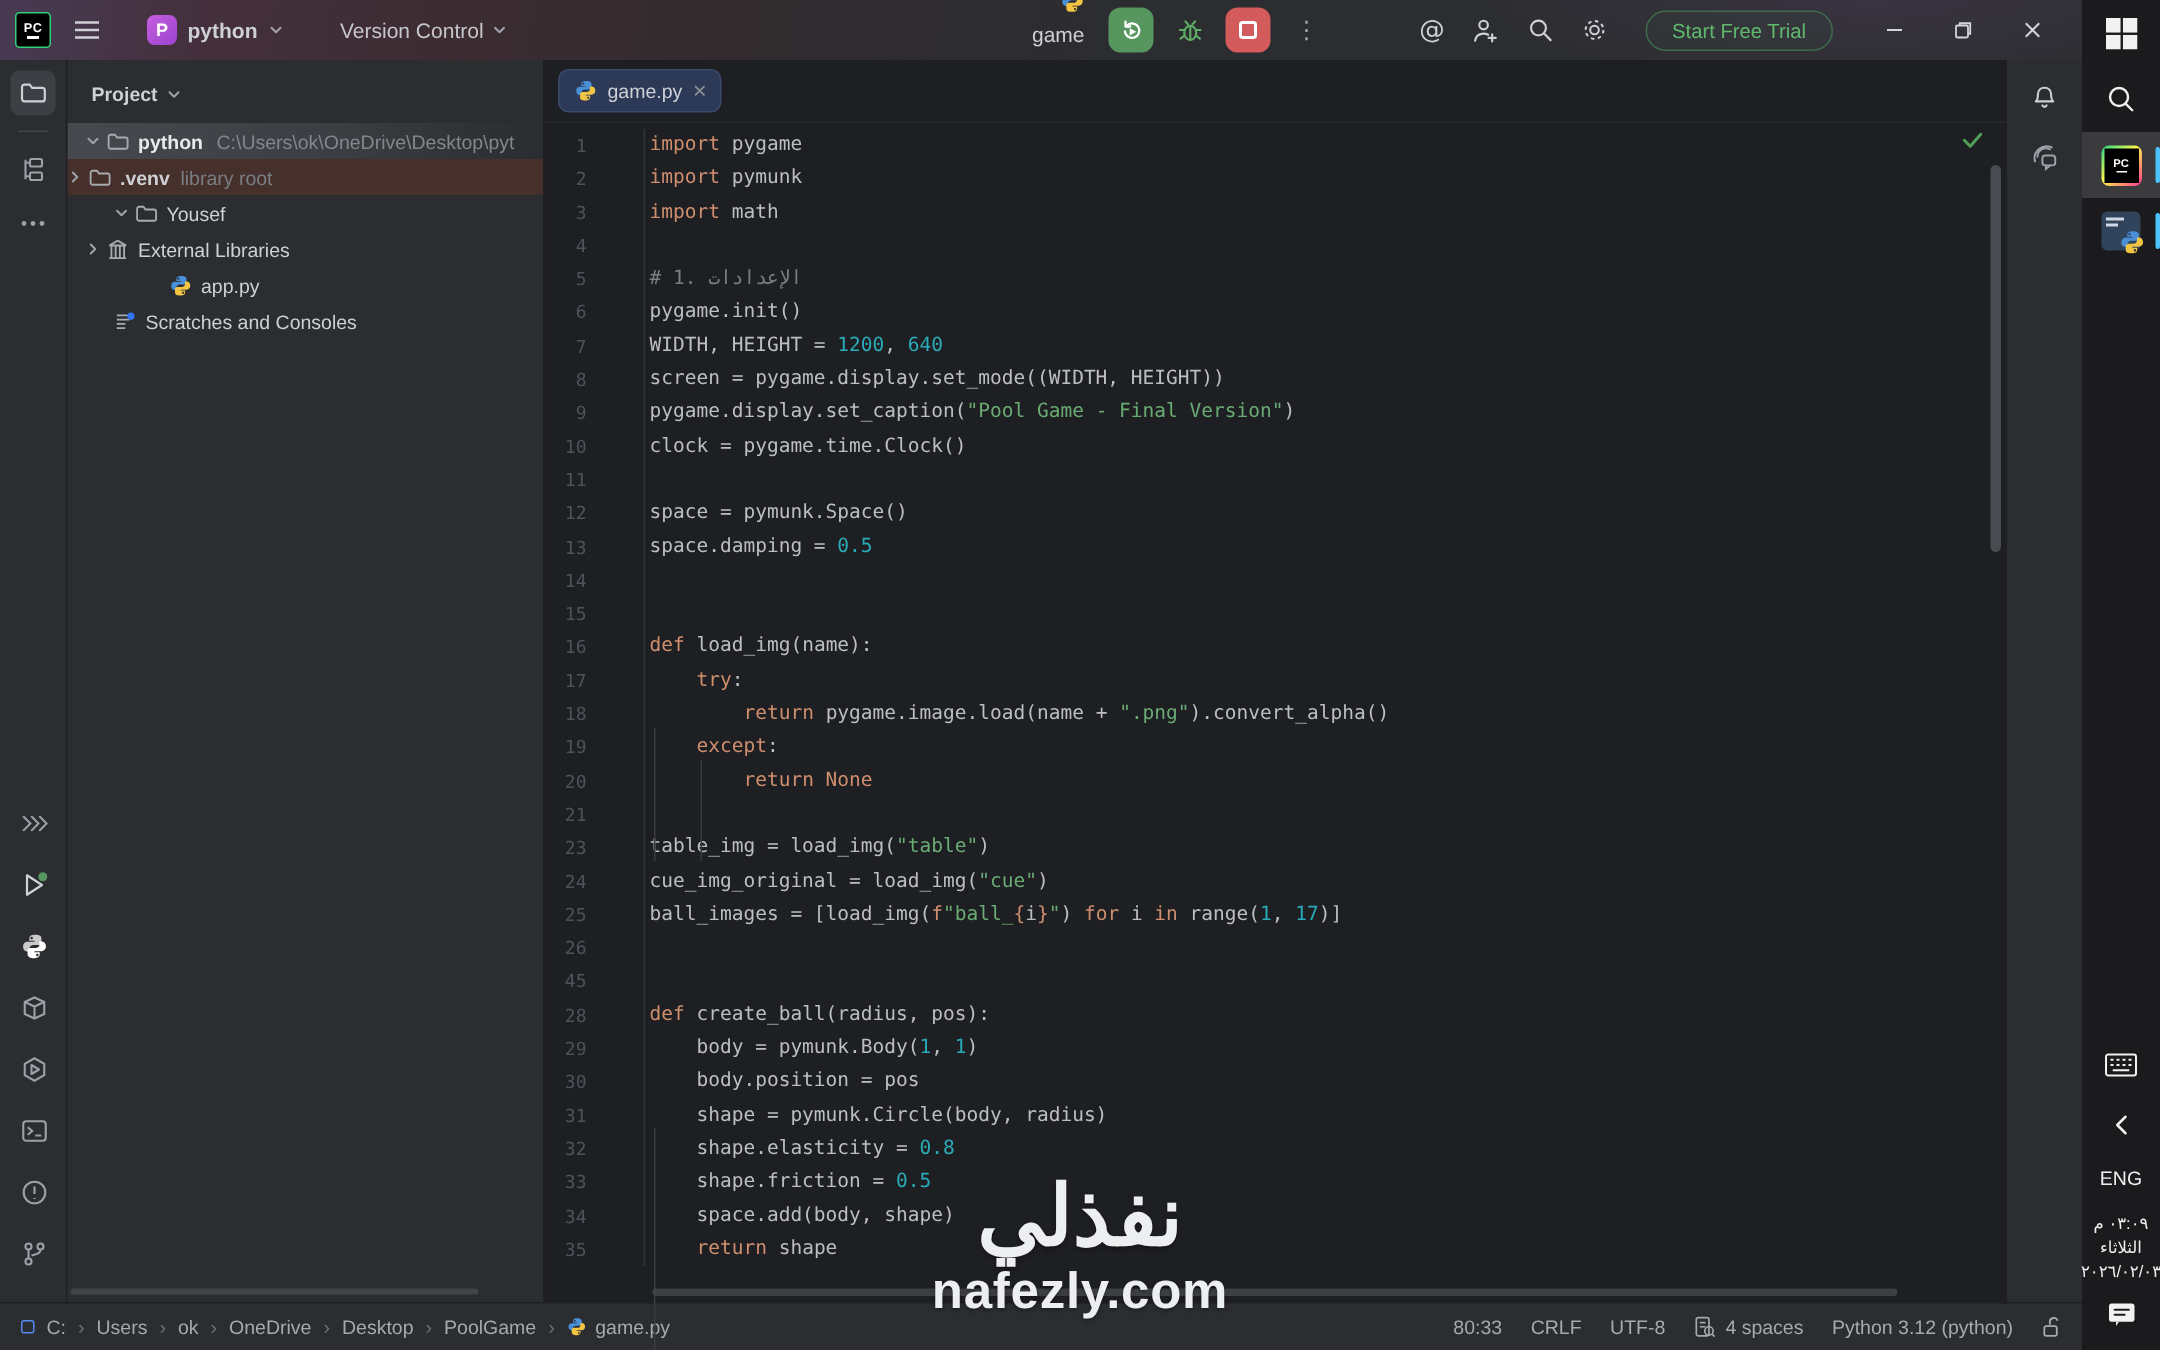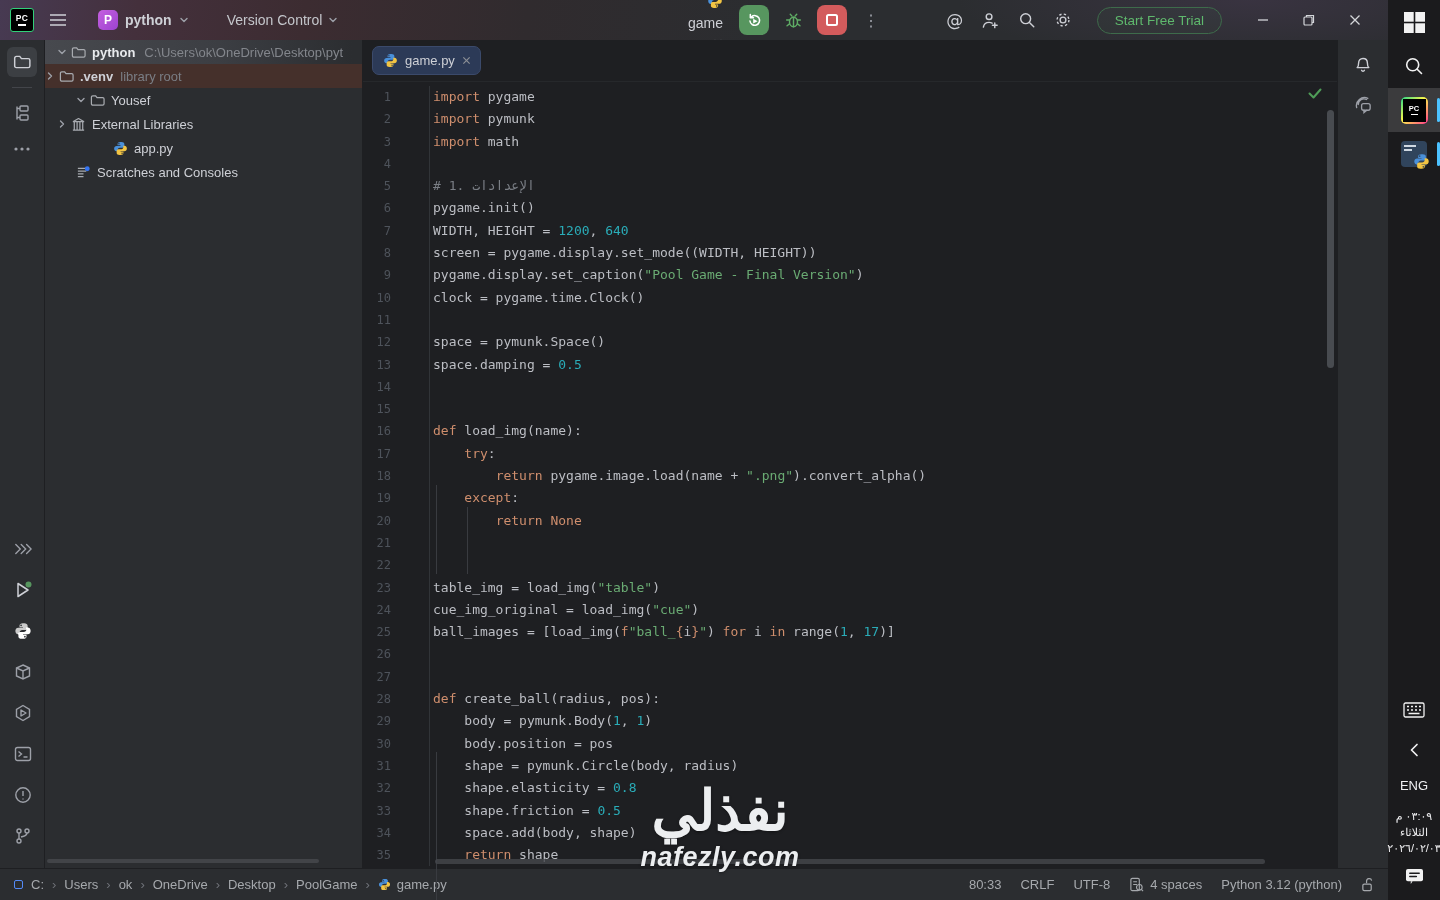--- a/index.html
+++ b/index.html
@@ -130,21 +130,21 @@
   .pyconsole-app svg { position:absolute; right:-3px; bottom:-3px; }
   .tb-bottom { position:absolute; bottom:4px; left:0; width:52px; display:flex; flex-direction:column; align-items:center; }
   .tb-eng { font-size:13px; color:#f0f0f2; height:30px; display:flex; align-items:center; }
   .tb-clock { text-align:center; font-size:11px; line-height:16px; color:#f0f0f2; margin-top:8px; }
   .tb-cell.small { height:40px; }
 
   
   .watermark { position:absolute; left:565px; top:780px; width:310px; text-align:center; z-index:40;
     color:#eceef0; text-shadow:0 1px 3px rgba(0,0,0,.35); pointer-events:none; }
   .wm-ar { font-size:56px; font-weight:700; line-height:62px; }
-  .wm-site { font-size:27px; font-weight:700; letter-spacing:.5px;font-style:italic; }
+  .wm-site { font-size:34px; font-weight:700; letter-spacing:.5px; }
 </style>
 </head>
 <body>
 
 <svg width="0" height="0" style="position:absolute">
   <defs>
     <symbol id="py" viewBox="0 0 16 16">
       <path fill="#4a90d9" d="M7.9 1.1c-1.9 0-3 .8-3 2.1v1.4h3.1v.6H3.8C2.4 5.2 1.2 6.3 1.2 8.1s1.2 2.9 2.6 2.9H5V9.3C5 8 6 7.1 7.4 7.1h2.9c1 0 1.8-.8 1.8-1.8V3.2c0-1.3-1.2-2.1-3-2.1H7.9zM6.3 2.2a.75.75 0 1 1 0 1.5.75.75 0 0 1 0-1.5z"></path>
       <path fill="#f2c443" d="M8.1 14.9c1.9 0 3-.8 3-2.1v-1.4H8v-.6h4.2c1.4 0 2.6-1.1 2.6-2.9s-1.2-2.9-2.6-2.9H11v1.7c0 1.3-1 2.2-2.4 2.2H5.7c-1 0-1.8.8-1.8 1.8v2.1c0 1.3 1.2 2.1 3 2.1h1.2zM9.7 13.8a.75.75 0 1 1 0-1.5.75.75 0 0 1 0 1.5z"></path>
     </symbol>
@@ -351,20 +351,28 @@
               <circle cx="5" cy="4" r="2"></circle>
               <circle cx="13" cy="4" r="2"></circle>
               <circle cx="5" cy="14" r="2"></circle>
               <path d="M5 6v6M13 6c0 3-3 3-6 4"></path>
             </svg>
         </div>
       </div>
     </div>
 
     <div class="project">
+      <div class="proj-head">
+        <span>Project</span>
+        <span class="chev">
+            <svg width="10" height="10">
+              <use href="#chev-d"></use>
+            </svg>
+          </span>
+      </div>
 
       <div class="tree-row row-python" style="padding-left:12px">
         <span class="tw chev">
             <svg width="10" height="10">
               <use href="#chev-d"></use>
             </svg>
           </span>
         <span class="tw">
             <svg width="15" height="15" viewBox="0 0 16 16" stroke="#a8abb0">
               <use href="#folder"></use>
@@ -534,41 +542,37 @@
             </div>
             <div class="code-line">
               <span class="gutter">20</span>
               <span class="code-text"><span class="tok-p">        </span><span class="tok-k">return None</span></span>
             </div>
             <div class="code-line">
               <span class="gutter">21</span>
               <span class="code-text"></span>
             </div>
             <div class="code-line">
-              <span class="gutter">22</span>
-              <span class="code-text"></span>
-            </div>
-            <div class="code-line">
               <span class="gutter">23</span>
               <span class="code-text"><span class="tok-p">table_img = load_img(</span><span class="tok-s">"table"</span><span class="tok-p">)</span></span>
             </div>
             <div class="code-line">
               <span class="gutter">24</span>
               <span class="code-text"><span class="tok-p">cue_img_original = load_img(</span><span class="tok-s">"cue"</span><span class="tok-p">)</span></span>
             </div>
             <div class="code-line">
               <span class="gutter">25</span>
               <span class="code-text"><span class="tok-p">ball_images = [load_img(</span><span class="tok-k">f</span><span class="tok-s">"ball_</span><span class="tok-k">{</span><span class="tok-p">i</span><span class="tok-k">}</span><span class="tok-s">"</span><span class="tok-p">) </span><span class="tok-k">for</span><span class="tok-p"> i </span><span class="tok-k">in</span><span class="tok-p"> range(</span><span class="tok-n">1</span><span class="tok-p">, </span><span class="tok-n">17</span><span class="tok-p">)]</span></span>
             </div>
             <div class="code-line">
               <span class="gutter">26</span>
               <span class="code-text"></span>
             </div>
             <div class="code-line">
-              <span class="gutter">27</span>
+              <span class="gutter">45</span>
               <span class="code-text"></span>
             </div>
             <div class="code-line">
               <span class="gutter">28</span>
               <span class="code-text"><span class="tok-k">def </span><span class="tok-fn">create_ball</span><span class="tok-p">(radius, pos):</span></span>
             </div>
             <div class="code-line">
               <span class="gutter">29</span>
               <span class="code-text"><span class="tok-p">    body = pymunk.Body(</span><span class="tok-n">1</span><span class="tok-p">, </span><span class="tok-n">1</span><span class="tok-p">)</span></span>
             </div>

